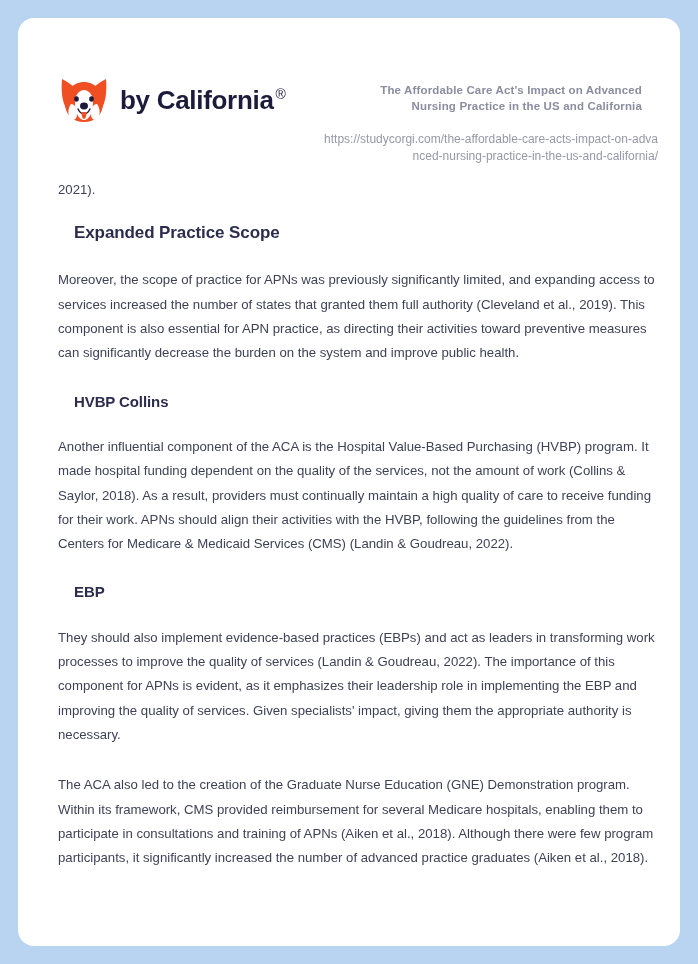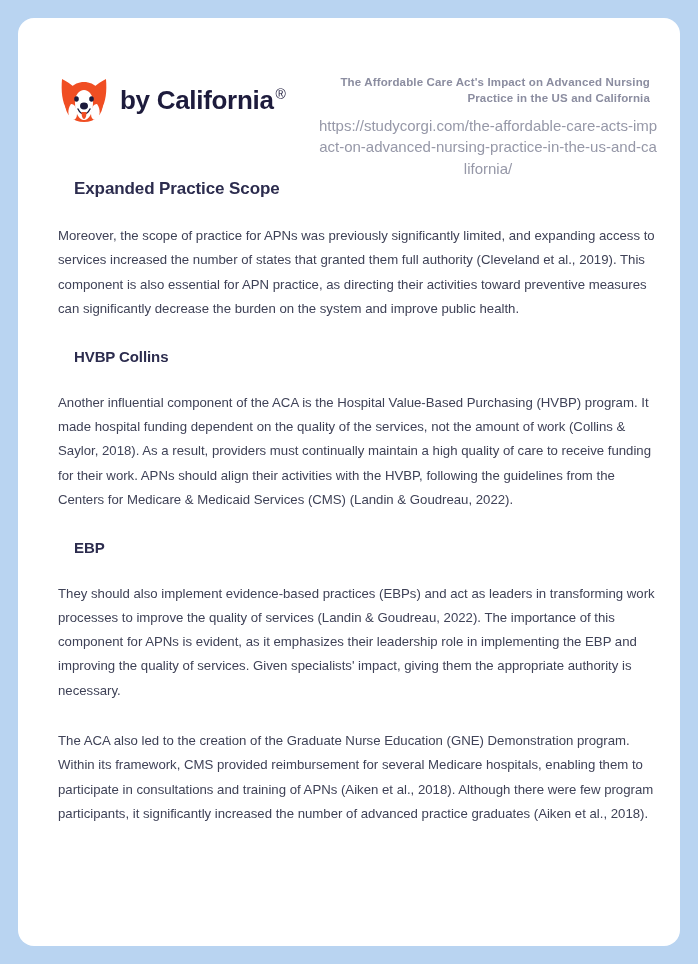--- a/index.html
+++ b/index.html
@@ -75,30 +75,29 @@
     width: 340px;
     text-align: right;
   }
 
   .doc-title {
     font-size: 11.5px;
     font-weight: bold;
     color: #8b8da0;
     line-height: 1.42;
     letter-spacing: 0.15px;
-    margin: 8px;
+    margin: 16px;
   }
 
   .doc-url {
-    font-size: 15px;
+    font-size: 12px;
     color: #9698a8;
     line-height: 1.45;
     margin: 6px 0 0 0;
     word-break: break-all;
-    text-align: center;
   }
 
   
   .doc-body {
     position: absolute;
     left: 40px;
     top: 160px;
     width: 600px;
   }
 
@@ -162,20 +161,21 @@
     </div>
 
     <div class="header-right">
       <p class="doc-title">The Affordable Care Act's Impact on Advanced Nursing Practice in the US and California</p>
       <p class="doc-url">https://studycorgi.com/the-affordable-care-acts-impact-on-advanced-nursing-practice-in-the-us-and-california/</p>
     </div>
   </div>
 
   <div class="doc-body">
 
+    <p class="para tight">2021).</p>
 
     <h2 class="sec-head">Expanded Practice Scope</h2>
     <p class="para">Moreover, the scope of practice for APNs was previously significantly limited, and expanding access to services increased the number of states that granted them full authority (Cleveland et al., 2019). This component is also essential for APN practice, as directing their activities toward preventive measures can significantly decrease the burden on the system and improve public health.</p>
 
     <h2 class="sec-head sub">HVBP Collins</h2>
     <p class="para">Another influential component of the ACA is the Hospital Value-Based Purchasing (HVBP) program. It made hospital funding dependent on the quality of the services, not the amount of work (Collins &amp; Saylor, 2018). As a result, providers must continually maintain a high quality of care to receive funding for their work. APNs should align their activities with the HVBP, following the guidelines from the Centers for Medicare &amp; Medicaid Services (CMS) (Landin &amp; Goudreau, 2022).</p>
 
     <h2 class="sec-head sub">EBP</h2>
     <p class="para">They should also implement evidence-based practices (EBPs) and act as leaders in transforming work processes to improve the quality of services (Landin &amp; Goudreau, 2022). The importance of this component for APNs is evident, as it emphasizes their leadership role in implementing the EBP and improving the quality of services. Given specialists' impact, giving them the appropriate authority is necessary.</p>
 

